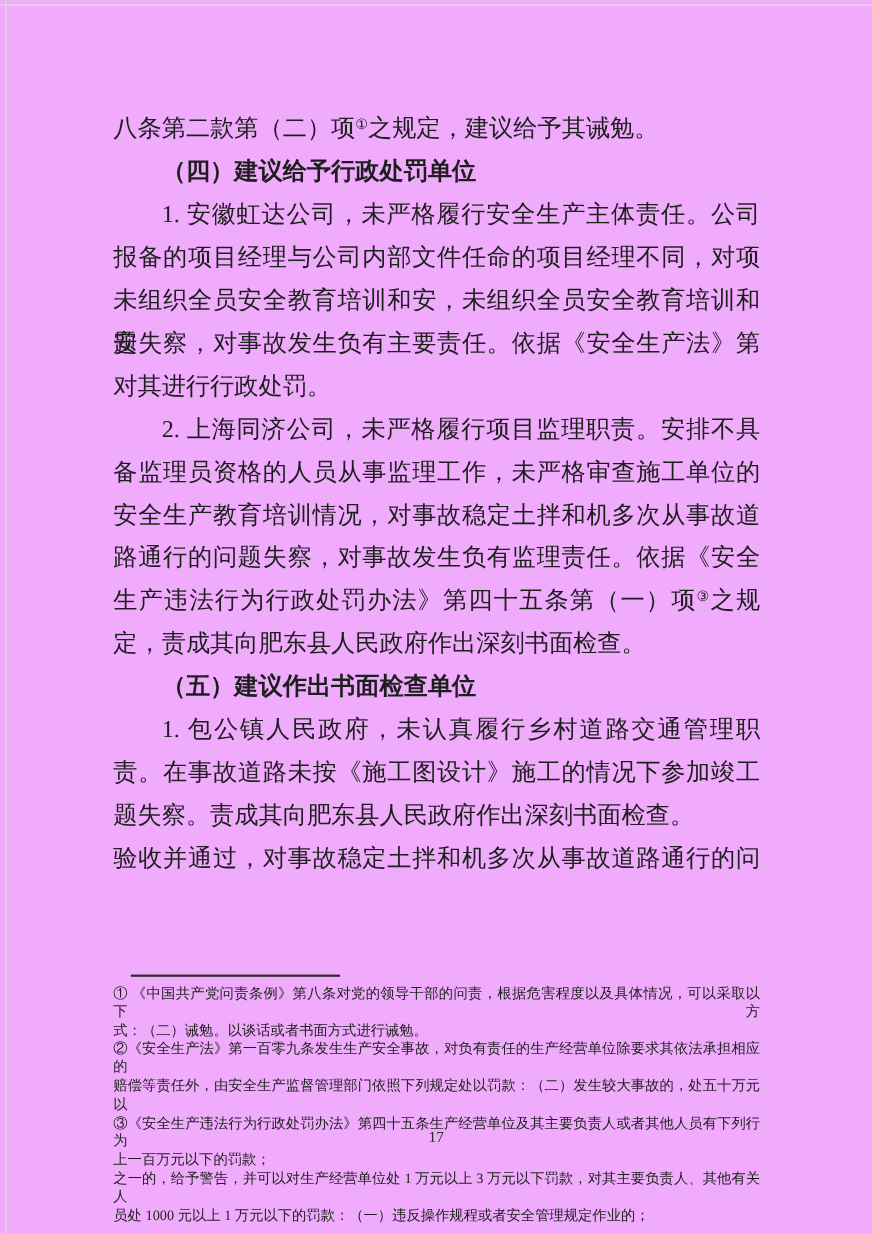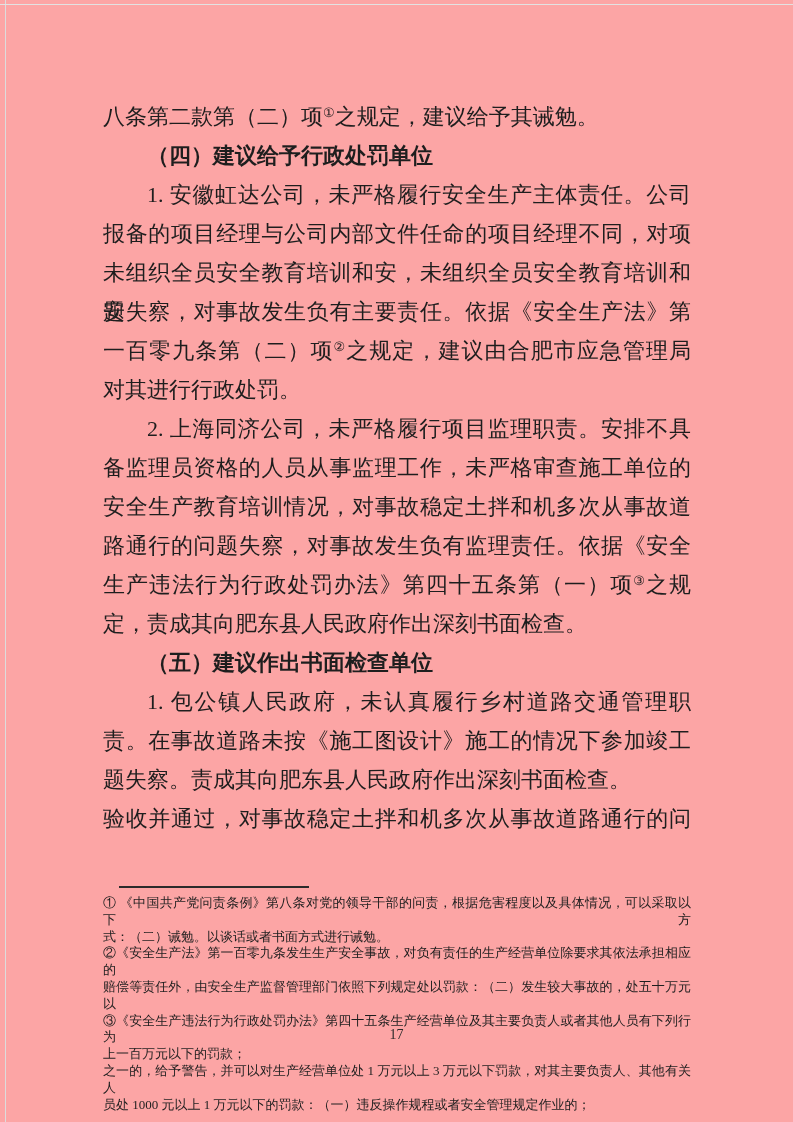--- a/index.html
+++ b/index.html
@@ -4,21 +4,21 @@
 <style>
   html,body{margin:0;padding:0;}
   body{
     width:793px;height:1122px;
     background:#ffffff;
     position:relative;
     font-family:"Liberation Serif","DejaVu Serif",serif;
     color:#1e1e1e;
     overflow:hidden;
   }
-  .page{position:absolute;inset:0;background:#fca5a5;}
+  .page{position:absolute;inset:0;background:#f0abfc;}
   
   .edge-v{position:absolute;left:5px;top:0;bottom:0;width:1px;background:#dcdcdc;}
   .edge-h{position:absolute;top:4px;left:0;right:0;height:1px;background:#e2e2e2;}
 
   .main{position:absolute;left:103px;top:97px;width:588px;}
   .ln{height:39px;line-height:39px;font-size:22px;white-space:normal;}
   .j{text-align:justify;text-align-last:justify;}
   .ind{text-indent:44px;}
   .head{font-weight:bold;}
   .sup{font-size:13px;vertical-align:7px;line-height:0;}
@@ -38,21 +38,20 @@
   <div class="edge-v"></div>
   <div class="edge-h"></div>
 
   <div class="main">
     <div class="ln"><span>八条第二款第（二）项</span><span class="sup">①</span><span>之规定，建议给予其诫勉。</span></div>
     <div class="ln ind head"><span>（四）建议给予行政处罚单位</span></div>
     <div class="ln ind j"><span>1. 安徽虹达公司，未严格履行安全生产主体责任。公司</span></div>
     <div class="ln j"><span>报备的项目经理与公司内部文件任命的项目经理不同，对项</span></div>
     <div class="ln j"><span>未组织全员安全教育培训和安，未组织全员安全教育培训和安</span></div>
     <div class="ln j"><span>题失察，对事故发生负有主要责任。依据《安全生产法》第</span></div>
-    <div class="ln j"><span>一百零九条第（二）项</span><span class="sup">②</span><span>之规定，建议由合肥市应急管理局</span></div>
     <div class="ln"><span>对其进行行政处罚。</span></div>
     <div class="ln ind j"><span>2. 上海同济公司，未严格履行项目监理职责。安排不具</span></div>
     <div class="ln j"><span>备监理员资格的人员从事监理工作，未严格审查施工单位的</span></div>
     <div class="ln j"><span>安全生产教育培训情况，对事故稳定土拌和机多次从事故道</span></div>
     <div class="ln j"><span>路通行的问题失察，对事故发生负有监理责任。依据《安全</span></div>
     <div class="ln j"><span>生产违法行为行政处罚办法》第四十五条第（一）项</span><span class="sup">③</span><span>之规</span></div>
     <div class="ln"><span>定，责成其向肥东县人民政府作出深刻书面检查。</span></div>
     <div class="ln ind head"><span>（五）建议作出书面检查单位</span></div>
     <div class="ln ind j"><span>1. 包公镇人民政府，未认真履行乡村道路交通管理职</span></div>
     <div class="ln j"><span>责。在事故道路未按《施工图设计》施工的情况下参加竣工</span></div>

